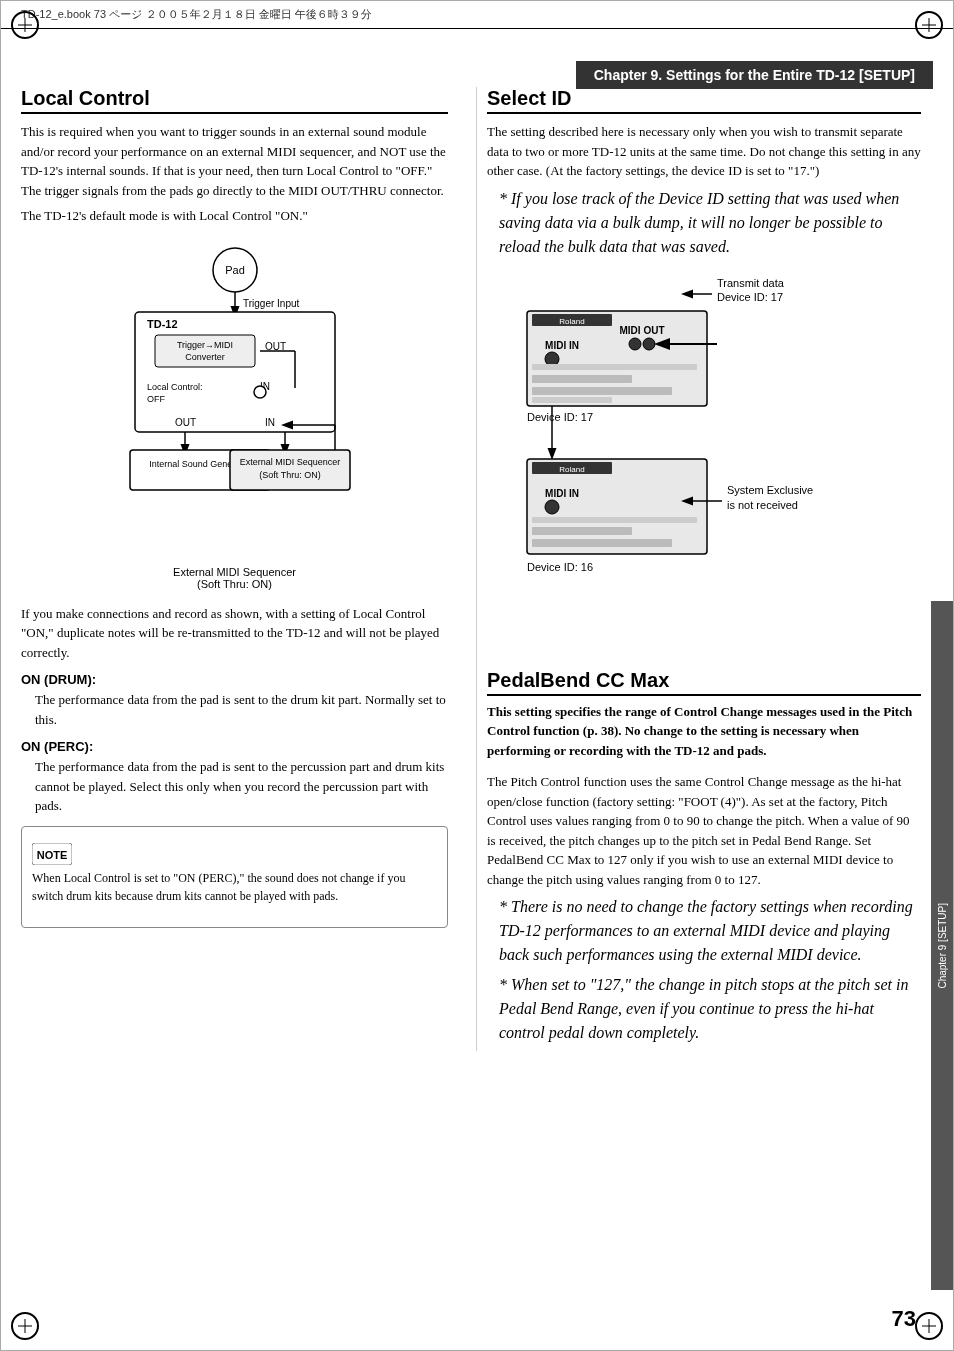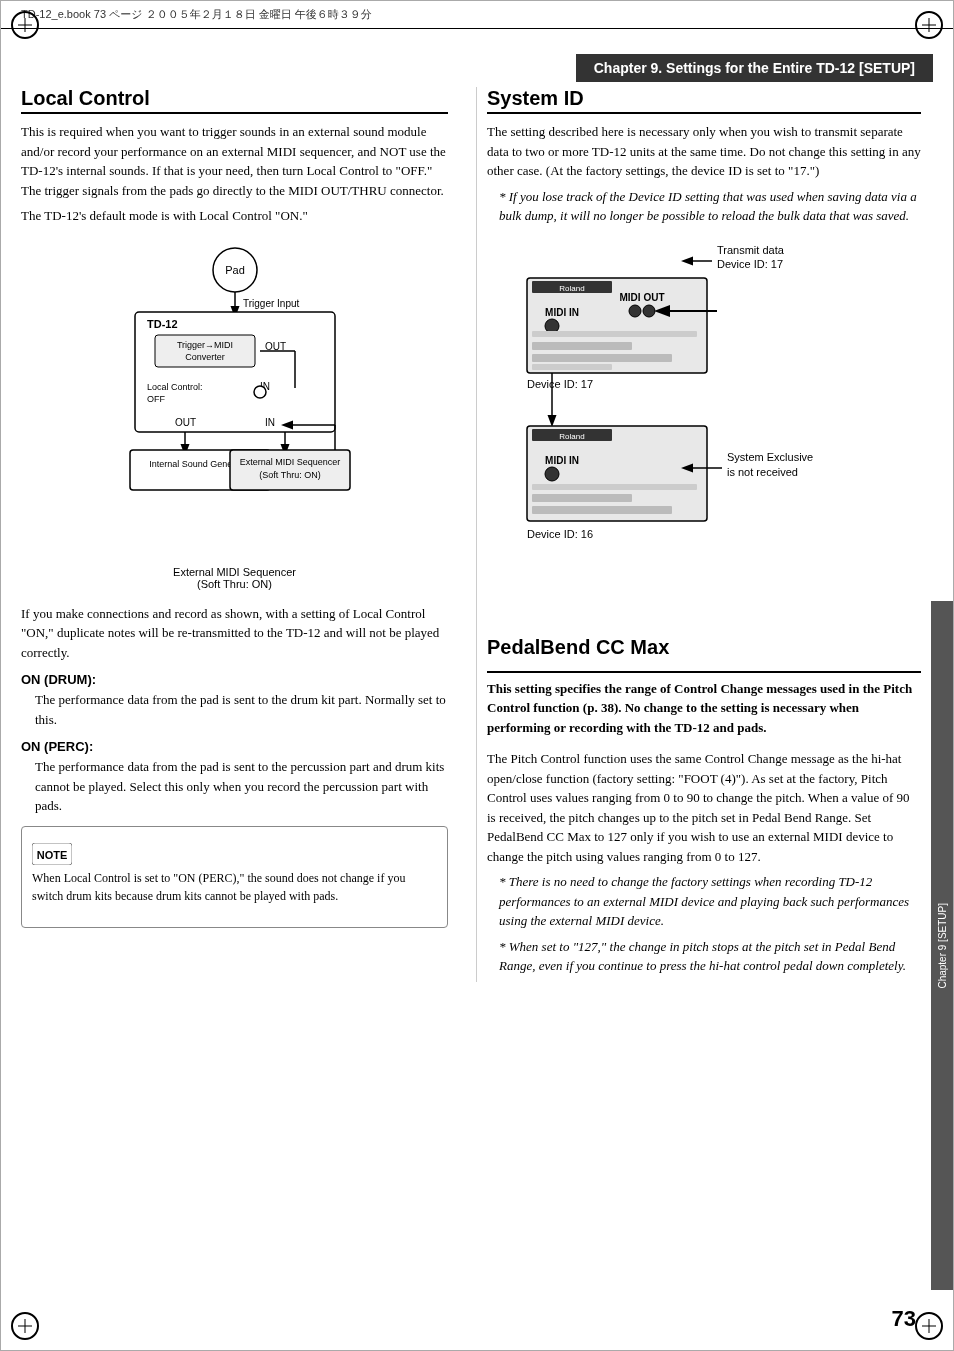--- a/index.html
+++ b/index.html
@@ -27,21 +27,21 @@
       border-bottom: 1px solid #000;
       padding: 6px 20px;
       font-size: 11px;
       color: #333;
       font-family: Arial, sans-serif;
     }
 
     
     .chapter-header {
       position: absolute;
-      top: 53px;
+      top: 60px;
       right: 20px;
       background: #333;
       color: #fff;
       padding: 6px 18px;
       font-size: 14px;
       font-weight: bold;
       font-family: Arial, sans-serif;
     }
 
     
@@ -67,21 +67,21 @@
       font-size: 20px;
       font-weight: bold;
       font-family: Arial, sans-serif;
       margin-bottom: 8px;
       border-bottom: 2px solid #000;
       padding-bottom: 2px;
     }
 
     p { margin-bottom: 6px; line-height: 1.5; }
 
-    .italic-note { font-style: italic; margin: 6px 0 6px 12px; font-size: 13px; }
+    .italic-note { font-style: italic; margin: 6px 0 6px 12px; font-size: 16px; }
 
     
     .diagram-container {
       margin: 14px auto;
       width: 320px;
       position: relative;
     }
 
     .diagram-svg {
       width: 100%;
@@ -188,21 +188,21 @@
       margin-top: 8px;
       margin-bottom: 4px;
     }
 
     .pedalbend-title {
       font-size: 20px;
       font-weight: bold;
       font-family: Arial, sans-serif;
       margin-bottom: 6px;
       border-bottom: 2px solid #000;
-      padding-bottom: 12px;
+      padding-bottom: 2px;
       margin-top: 16px;
     }
   </style>
 </head>
 <body>
 
 <div class="page-outer">
 
   <div class="corner-circle tl"></div>
   <div class="corner-circle tr"></div>
@@ -302,21 +302,21 @@
           </svg>
         </div>
         <p>When Local Control is set to "ON (PERC)," the sound does not change if you switch drum kits because drum kits cannot be played with pads.</p>
       </div>
 
     </div>
 
     <div class="right-col">
 
       <h2 class="section-title">
-        <span>System ID</span>
+        <span>Select ID</span>
       </h2>
 
       <p>The setting described here is necessary only when you wish to transmit separate data to two or more TD-12 units at the same time. Do not change this setting in any other case. (At the factory settings, the device ID is set to "17.")</p>
       <p class="italic-note">* If you lose track of the Device ID setting that was used when saving data via a bulk dump, it will no longer be possible to reload the bulk data that was saved.</p>
 
 
       <div class="device-id-diagram">
         <svg viewBox="0 0 400 380" width="400" height="380" xmlns="http://www.w3.org/2000/svg">
           <defs>
             <marker id="arrow2" markerWidth="8" markerHeight="8" refX="4" refY="3" orient="auto">

